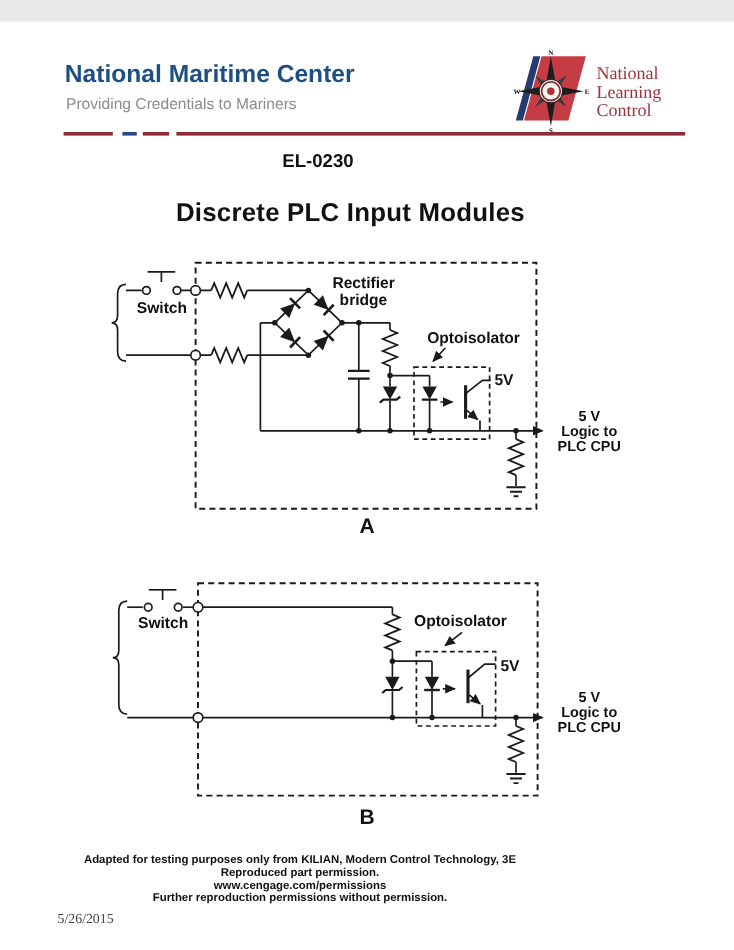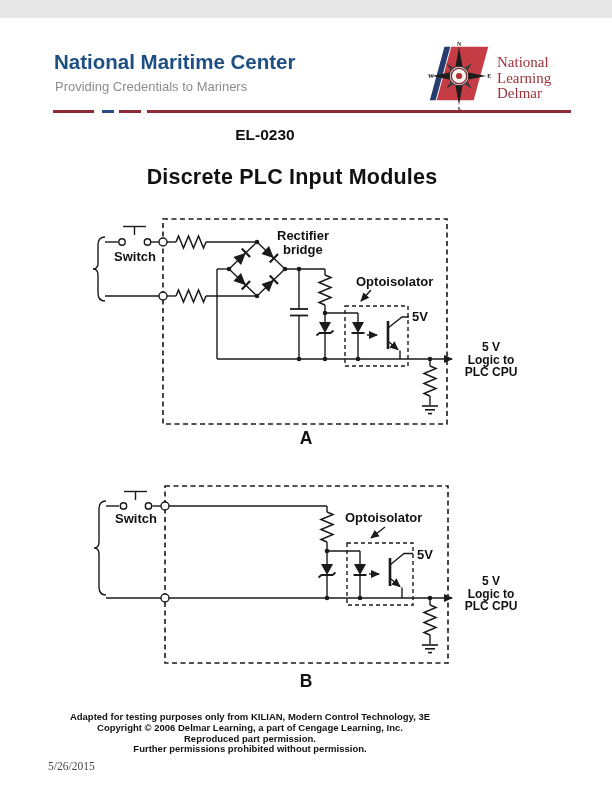--- a/index.html
+++ b/index.html
@@ -57,21 +57,21 @@
     </g>
     <text class="compass-letter" x="31" y="7">N</text>
     <text class="compass-letter" x="31" y="74">S</text>
     <text class="compass-letter" x="2" y="40">W</text>
     <text class="compass-letter" x="62" y="40">E</text>
   </svg>
 
   <div class="logo-text">
     <div>National</div>
     <div>Learning</div>
-    <div>Delmar</div>
+    <div>Control</div>
   </div>
 
   <div class="sep" id="sep1"></div>
   <div class="sep" id="sep2"></div>
   <div class="sep" id="sep3"></div>
   <div class="sep" id="sep4"></div>
 
   <div class="doc-code">EL-0230</div>
   <div class="doc-title">Discrete PLC Input Modules</div>
 
@@ -248,19 +248,19 @@
 
       <text class="t12 mid" x="491" y="567">5 V</text>
       <text class="t12 mid" x="491" y="579.5">Logic to</text>
       <text class="t12 mid" x="491" y="592">PLC CPU</text>
       <text class="t17 mid" x="306" y="669">B</text>
     </g>
   </svg>
 
   <div class="footer">
     <div>Adapted for testing purposes only from KILIAN, Modern Control Technology, 3E</div>
-    <div>Copyright © 2006 Delmar Learning, a part of Cengage Learning, Inc.</div>
     <div>Reproduced part permission.</div>
-    <div>Further permissions prohibited without permission.</div>
+    <div>www.cengage.com/permissions</div>
+    <div>Further reproduction permissions without permission.</div>
   </div>
   <div class="date">5/26/2015</div>
 
 </div>
 
 </body></html>

